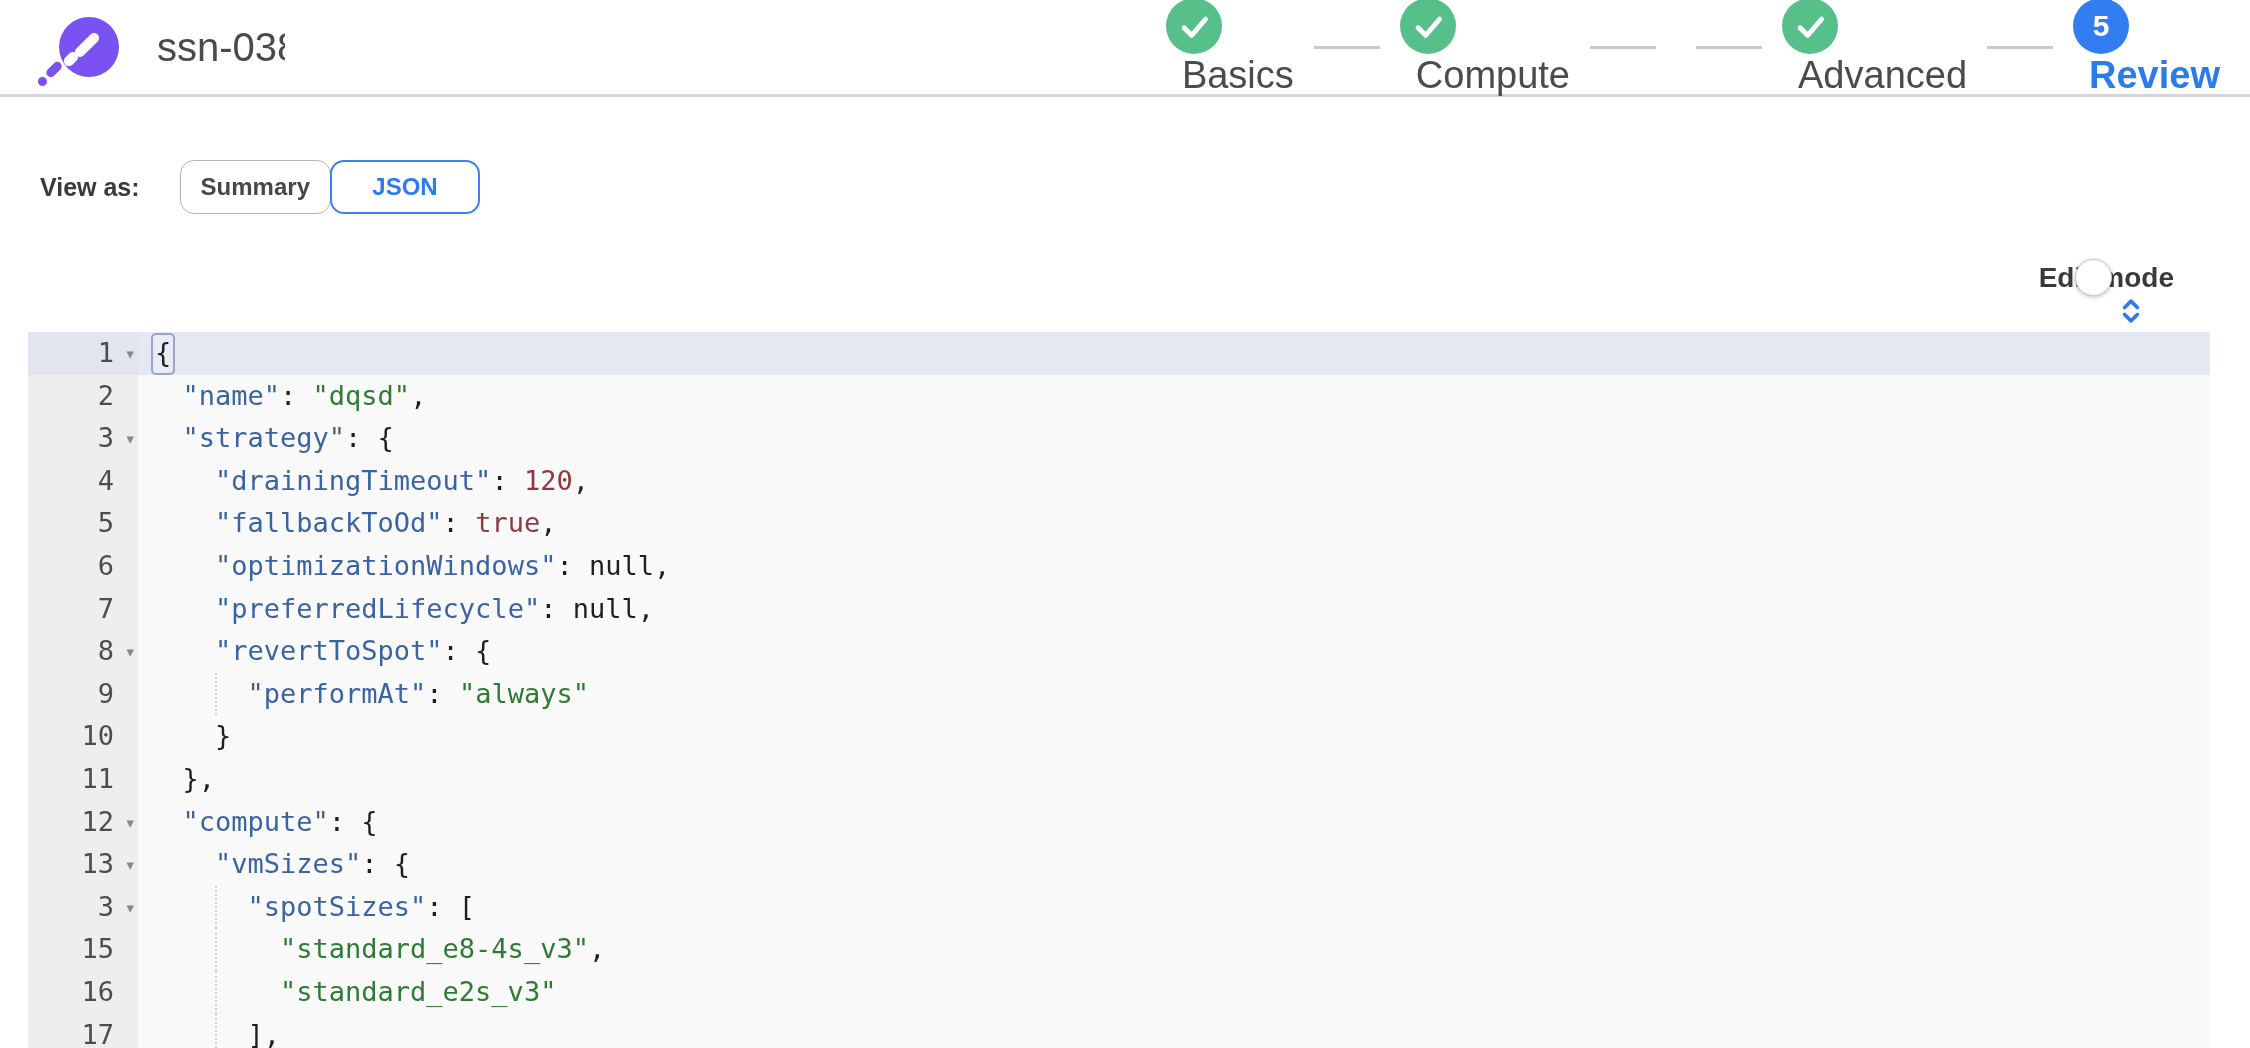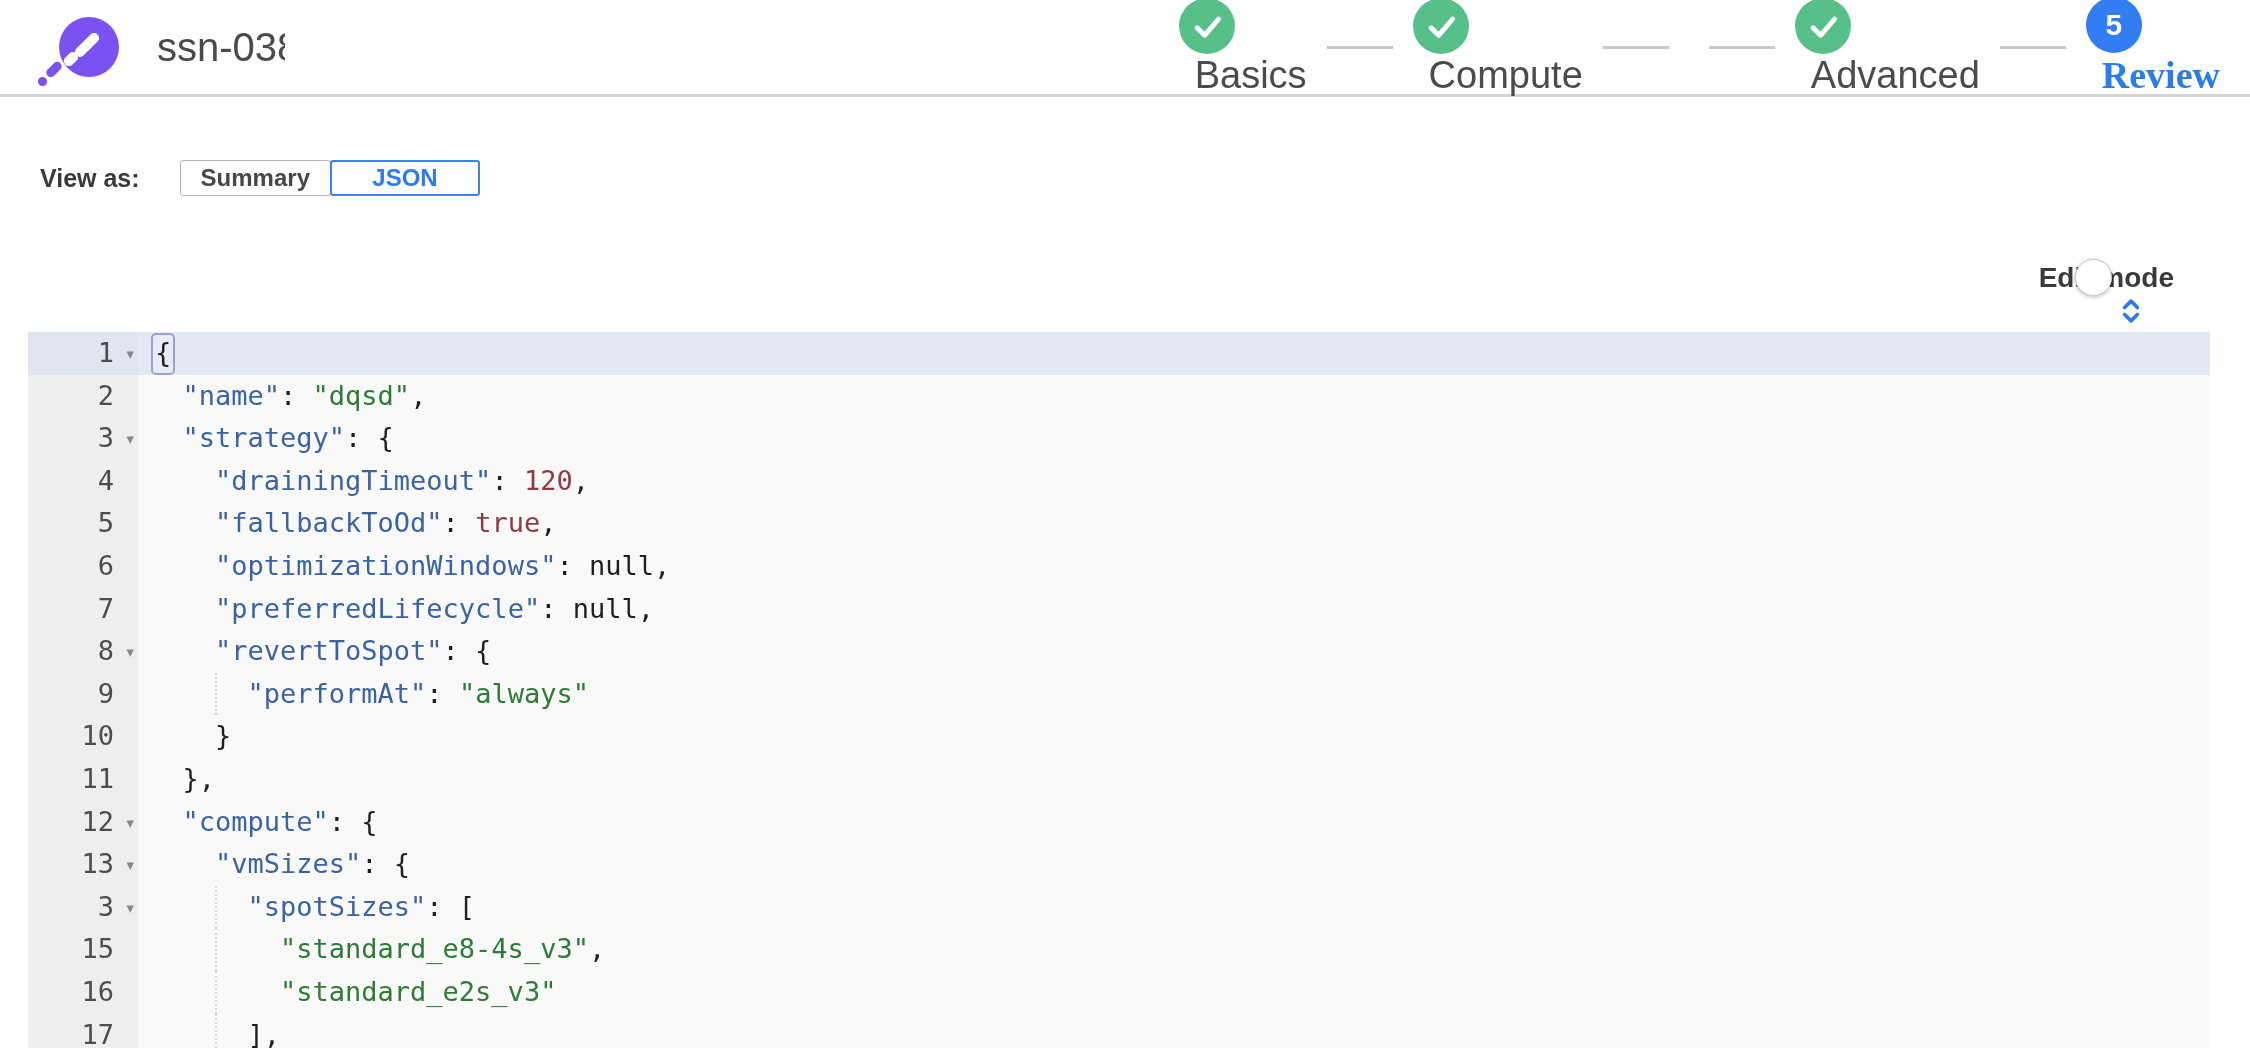--- a/index.html
+++ b/index.html
@@ -19,29 +19,29 @@
   .logo .ob2{width:9px;height:9px;left:-21px;top:60px;}
   .title{margin-left:16px;font-size:44px;font-weight:bold;color:#3e3e3e;white-space:nowrap;}
   .subtitle{margin-left:38px;font-size:40px;color:#4a4a4a;white-space:nowrap;width:128px;overflow:hidden;flex:0 0 auto;}
 
   .stepper{margin-left:auto;margin-right:30px;display:flex;align-items:center;flex:0 0 auto;}
   .step{display:flex;flex-direction:column;}
   .circle{width:56px;height:56px;border-radius:50%;display:flex;align-items:center;justify-content:center;flex:0 0 auto;}
   .circle.done{background:#57bf89;}
   .circle.current{background:#337df2;color:#fff;font-size:30px;font-weight:bold;}
   .slabel{margin-left:16px;font-size:38px;color:#4b4b4b;white-space:nowrap;}
-  .slabel.cur{color:#2b7ce9;font-weight:bold;font-family:Liberation Serif, serif;}
+  .slabel.cur{color:#2b7ce9;font-weight:bold;}
   .connector{width:66px;height:3px;background:#c9c9c9;margin:0 20px;}
 
   
   .viewas{position:absolute;left:40px;top:160px;display:flex;align-items:center;}
   .va-label{font-size:25px;font-weight:bold;color:#3a3a3a;margin-right:40px;}
   .seg{display:flex;}
-  .segbtn{box-sizing:border-box;height:36px;min-width:147px;display:flex;align-items:center;justify-content:center;
-    background:#fff;border:1px solid #b4b4b4;border-radius:3px;color:#474747;font-size:24px;font-weight:bold;
+  .segbtn{box-sizing:border-box;height:54px;min-width:147px;display:flex;align-items:center;justify-content:center;
+    background:#fff;border:1px solid #b4b4b4;border-radius:14px;color:#474747;font-size:24px;font-weight:bold;
     font-family:"Liberation Sans",sans-serif;cursor:pointer;padding:0 20px;}
   .segbtn.selected{border:2px solid #3c82f0;color:#2e7bf0;margin-left:-1px;min-width:150px;z-index:2;}
 
   
   .toolbar{position:absolute;top:262px;right:48px;height:56px;display:flex;align-items:center;flex-direction:column;}
   .toggle{position:relative;width:64px;height:31px;border-radius:16px;background:#d9d9d9;margin-right:22px;cursor:pointer;}
   .knob{position:absolute;left:-2px;top:-3px;width:37px;height:37px;border-radius:50%;background:#fff;
     border:1px solid #c9c9c9;box-sizing:border-box;box-shadow:0 1px 4px rgba(0,0,0,.28);}
   .tlabel{font-size:28px;font-weight:bold;color:#3a3a3a;margin-right:28px;}
   .tdivider{width:2px;height:46px;background:#cccccc;margin-right:26px;}

